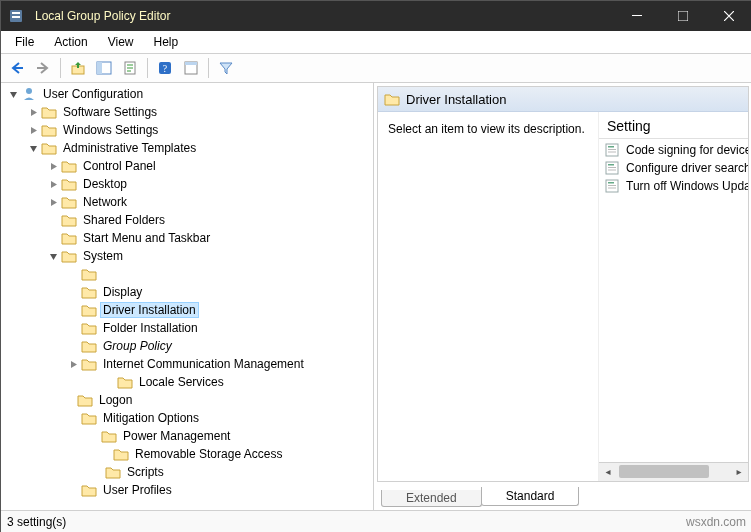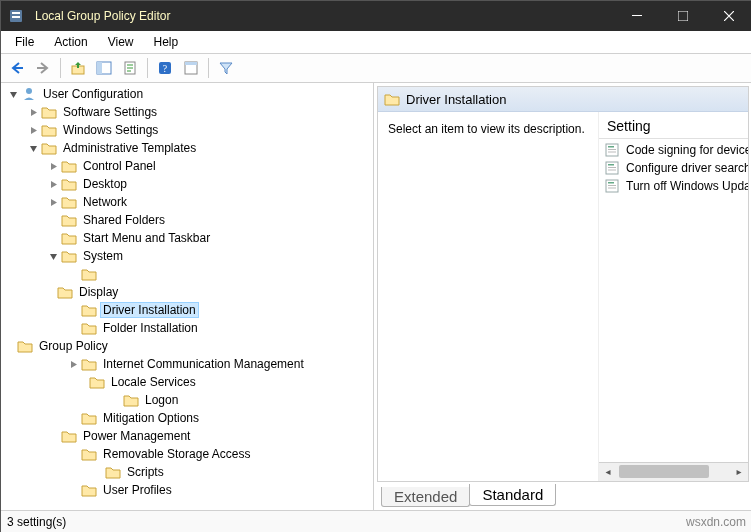--- a/index.html
+++ b/index.html
@@ -33,21 +33,21 @@
   .desc-col{width:200px;padding:10px;font-size:12px;border-right:1px solid #eee}
   .list-col{flex:1;display:flex;flex-direction:column;overflow:hidden}
   .list-head{padding:6px 8px 4px;font-size:14px;border-bottom:1px solid #e0e0e0}
   .list-body{flex:1;padding:2px 0;overflow:hidden}
   .list-row{height:18px;display:flex;align-items:center;padding:0 6px;gap:4px;white-space:nowrap}
   .hscroll{height:18px;background:#f0f0f0;border-top:1px solid #d0d0d0;position:relative}
   .hscroll .btn{position:absolute;top:0;width:18px;height:17px;background:#f0f0f0;display:flex;align-items:center;justify-content:center;font-size:10px;color:#555}
   .hscroll .thumb{position:absolute;top:2px;height:13px;background:#c1c1c1;border-radius:2px}
   
   .tabs{height:22px;display:flex;align-items:flex-end;padding-left:4px;margin:0 3px 3px}
-  .tab{border:1px solid #b0b0b0;border-top:none;padding:2px 12px;font-size:15px;background:#fff;border-radius:0 0 3px 3px;margin-right:-1px;position:relative;top:-1px}
+  .tab{border:1px solid #b0b0b0;border-top:none;padding:2px 24px;font-size:12px;background:#fff;border-radius:0 0 3px 3px;margin-right:-1px;position:relative;top:-1px}
   .tab.inactive{background:#f4f4f4;color:#555;top:0;padding-top:1px;padding-bottom:1px}
   
   .statusbar{height:22px;border-top:1px solid #d0d0d0;display:flex;align-items:center;padding:0 6px;justify-content:space-between;background:#f9f9f9;font-size:12px}
   .statusbar .right{color:#888}
   
   svg{display:block}
 </style>
 </head>
 <body>
 
@@ -267,21 +267,21 @@
             <span class="label-box">System</span>
           </div>
           <div class="tree-row" style="padding-left: 64px;">
             <span class="exp"></span>
             <span class="folder-icon">
               <svg width="16" height="16">
                 <path d="M1 4 h5 l2 2 h7 v8 h-14 z" fill="#ffe9a8" stroke="#caa43d"></path>
               </svg>
             </span>
           </div>
-          <div class="tree-row" style="padding-left: 40px;">
+          <div class="tree-row" style="padding-left: 64px;">
             <span class="exp"></span>
             <span class="folder-icon">
               <svg width="16" height="16">
                 <path d="M1 4 h5 l2 2 h7 v8 h-14 z" fill="#ffe9a8" stroke="#caa43d"></path>
               </svg>
             </span>
             <span class="label-box">Display</span>
           </div>
           <div class="tree-row selected" style="padding-left: 64px;">
             <span class="exp"></span>
@@ -294,21 +294,21 @@
           </div>
           <div class="tree-row" style="padding-left: 64px;">
             <span class="exp"></span>
             <span class="folder-icon">
               <svg width="16" height="16">
                 <path d="M1 4 h5 l2 2 h7 v8 h-14 z" fill="#ffe9a8" stroke="#caa43d"></path>
               </svg>
             </span>
             <span class="label-box">Folder Installation</span>
           </div>
-          <div class="tree-row" style="">
+          <div class="tree-row" style="padding-left: 64px; font-style: italic;">
             <span class="exp"></span>
             <span class="folder-icon">
               <svg width="16" height="16">
                 <path d="M1 4 h5 l2 2 h7 v8 h-14 z" fill="#ffe9a8" stroke="#caa43d"></path>
               </svg>
             </span>
             <span class="label-box">Group Policy</span>
           </div>
           <div class="tree-row" style="padding-left: 64px;">
             <span class="exp">
@@ -316,57 +316,57 @@
                 <path d="M2 1 L8 4.5 L2 8 Z" fill="#888"></path>
               </svg>
             </span>
             <span class="folder-icon">
               <svg width="16" height="16">
                 <path d="M1 4 h5 l2 2 h7 v8 h-14 z" fill="#ffe9a8" stroke="#caa43d"></path>
               </svg>
             </span>
             <span class="label-box">Internet Communication Management</span>
           </div>
-          <div class="tree-row" style="padding-left: 72px;">
+          <div class="tree-row" style="padding-left: 100px;">
             <span class="exp"></span>
             <span class="folder-icon">
               <svg width="16" height="16">
                 <path d="M1 4 h5 l2 2 h7 v8 h-14 z" fill="#ffe9a8" stroke="#caa43d"></path>
               </svg>
             </span>
             <span class="label-box">Locale Services</span>
           </div>
-          <div class="tree-row" style="padding-left: 60px; margin-left: 46px;">
+          <div class="tree-row" style="padding-left: 60px;">
             <span class="exp"></span>
             <span class="folder-icon">
               <svg width="16" height="16">
                 <path d="M1 4 h5 l2 2 h7 v8 h-14 z" fill="#ffe9a8" stroke="#caa43d"></path>
               </svg>
             </span>
             <span class="label-box">Logon</span>
           </div>
           <div class="tree-row" style="padding-left: 64px;">
             <span class="exp"></span>
             <span class="folder-icon">
               <svg width="16" height="16">
                 <path d="M1 4 h5 l2 2 h7 v8 h-14 z" fill="#ffe9a8" stroke="#caa43d"></path>
               </svg>
             </span>
             <span class="label-box">Mitigation Options</span>
           </div>
-          <div class="tree-row" style="padding-left: 44px;">
+          <div class="tree-row" style="padding-left: 84px;">
             <span class="exp"></span>
             <span class="folder-icon">
               <svg width="16" height="16">
                 <path d="M1 4 h5 l2 2 h7 v8 h-14 z" fill="#ffe9a8" stroke="#caa43d"></path>
               </svg>
             </span>
             <span class="label-box">Power Management</span>
           </div>
-          <div class="tree-row" style="padding-left: 64px; text-align: center;">
+          <div class="tree-row" style="padding-left: 96px; text-align: center;">
             <span class="exp"></span>
             <span class="folder-icon">
               <svg width="16" height="16">
                 <path d="M1 4 h5 l2 2 h7 v8 h-14 z" fill="#ffe9a8" stroke="#caa43d"></path>
               </svg>
             </span>
             <span class="label-box">Removable Storage Access</span>
           </div>
           <div class="tree-row" style="padding-left: 64px; margin-left: 24px;">
             <span class="exp"></span>

